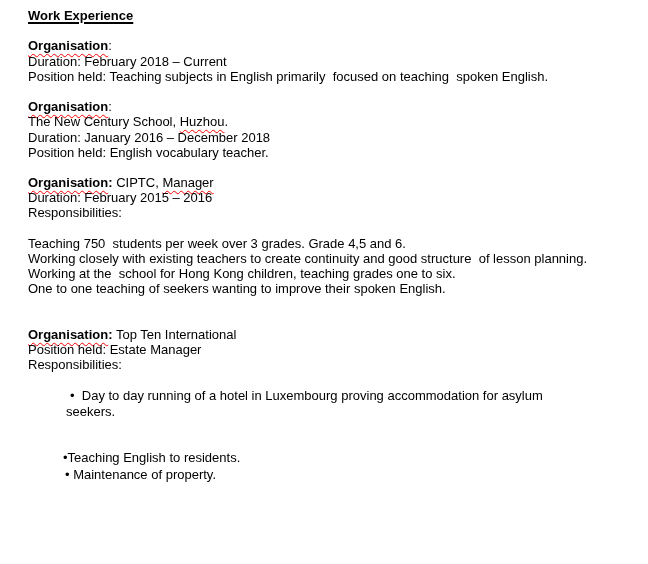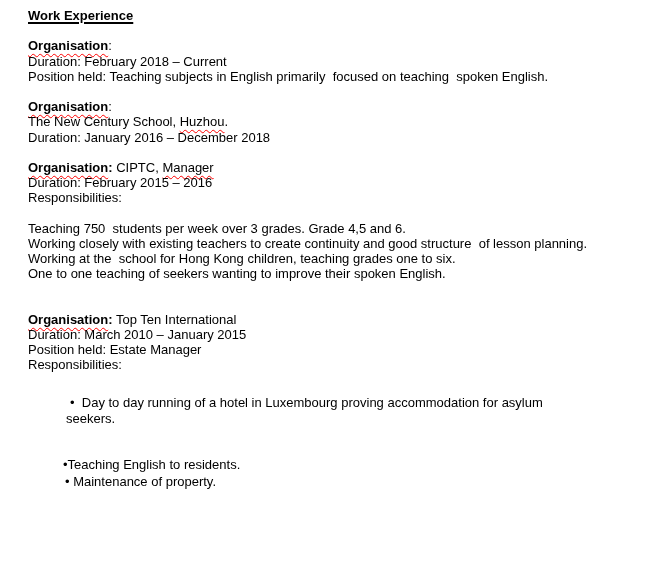--- a/index.html
+++ b/index.html
@@ -72,36 +72,36 @@
   <div class="content">
       <div class="line"><span class="b u">Work Experience</span></div>
       <div class="line blank"></div>
       <div class="line"><span class="b sq">Organisation</span><span>:</span></div>
       <div class="line"><span>Duration: February 2018 – Current</span></div>
       <div class="line"><span>Position held: Teaching subjects in English primarily  focused on teaching  spoken English.</span></div>
       <div class="line blank"></div>
       <div class="line"><span class="b sq">Organisation</span><span>:</span></div>
       <div class="line"><span>The New Century School, </span><span class="sq">Huzhou</span><span>.</span></div>
       <div class="line"><span>Duration: January 2016 – December 2018</span></div>
+      <div class="line"><span>Position held: English vocabulary teacher.</span></div>
       <div class="line blank"></div>
       <div class="line"><span class="b sq">Organisation</span><span class="b">:</span><span> CIPTC, </span><span class="sq">Manager</span></div>
       <div class="line"><span>Duration: February 2015 – 2016</span></div>
       <div class="line"><span>Responsibilities:</span></div>
       <div class="line blank"></div>
       <div class="line"><span>Teaching 750  students per week over 3 grades. Grade 4,5 and 6.</span></div>
       <div class="line"><span>Working closely with existing teachers to create continuity and good structure  of lesson planning.</span></div>
       <div class="line"><span>Working at the  school for Hong Kong children, teaching grades one to six.</span></div>
       <div class="line"><span>One to one teaching of seekers wanting to improve their spoken English.</span></div>
       <div class="line blank"></div>
       <div class="line blank"></div>
       <div class="line"><span class="b sq">Organisation</span><span class="b">:</span><span> Top Ten International</span></div>
-      <div class="line"><span>Duration: March 2010 – January 2015</span></div>
       <div class="line"><span>Position held: Estate Manager</span></div>
       <div class="line"><span>Responsibilities:</span></div>
       <div class="line blank"></div>
-      <div class="line bullet" style="padding-left: 42px; margin-top: 7px;"><span>•  Day to day running of a hotel in Luxembourg proving accommodation for asylum</span></div>
+      <div class="line bullet" style="padding-left: 42px; "><span>•  Day to day running of a hotel in Luxembourg proving accommodation for asylum</span></div>
       <div class="line bullet" style="padding-left: 38px;"><span>seekers.</span></div>
       <div class="line bullet" style="padding-left: 35px; margin-top: 29px;"><span>•Teaching English to residents.</span></div>
       <div class="line bullet" style="padding-left: 37px;"><span>• Maintenance of property.</span></div>
     </div>
   <div class="mark mark-left"></div>
   <div class="mark mark-right"></div>
 </div>
 
 </body></html>

